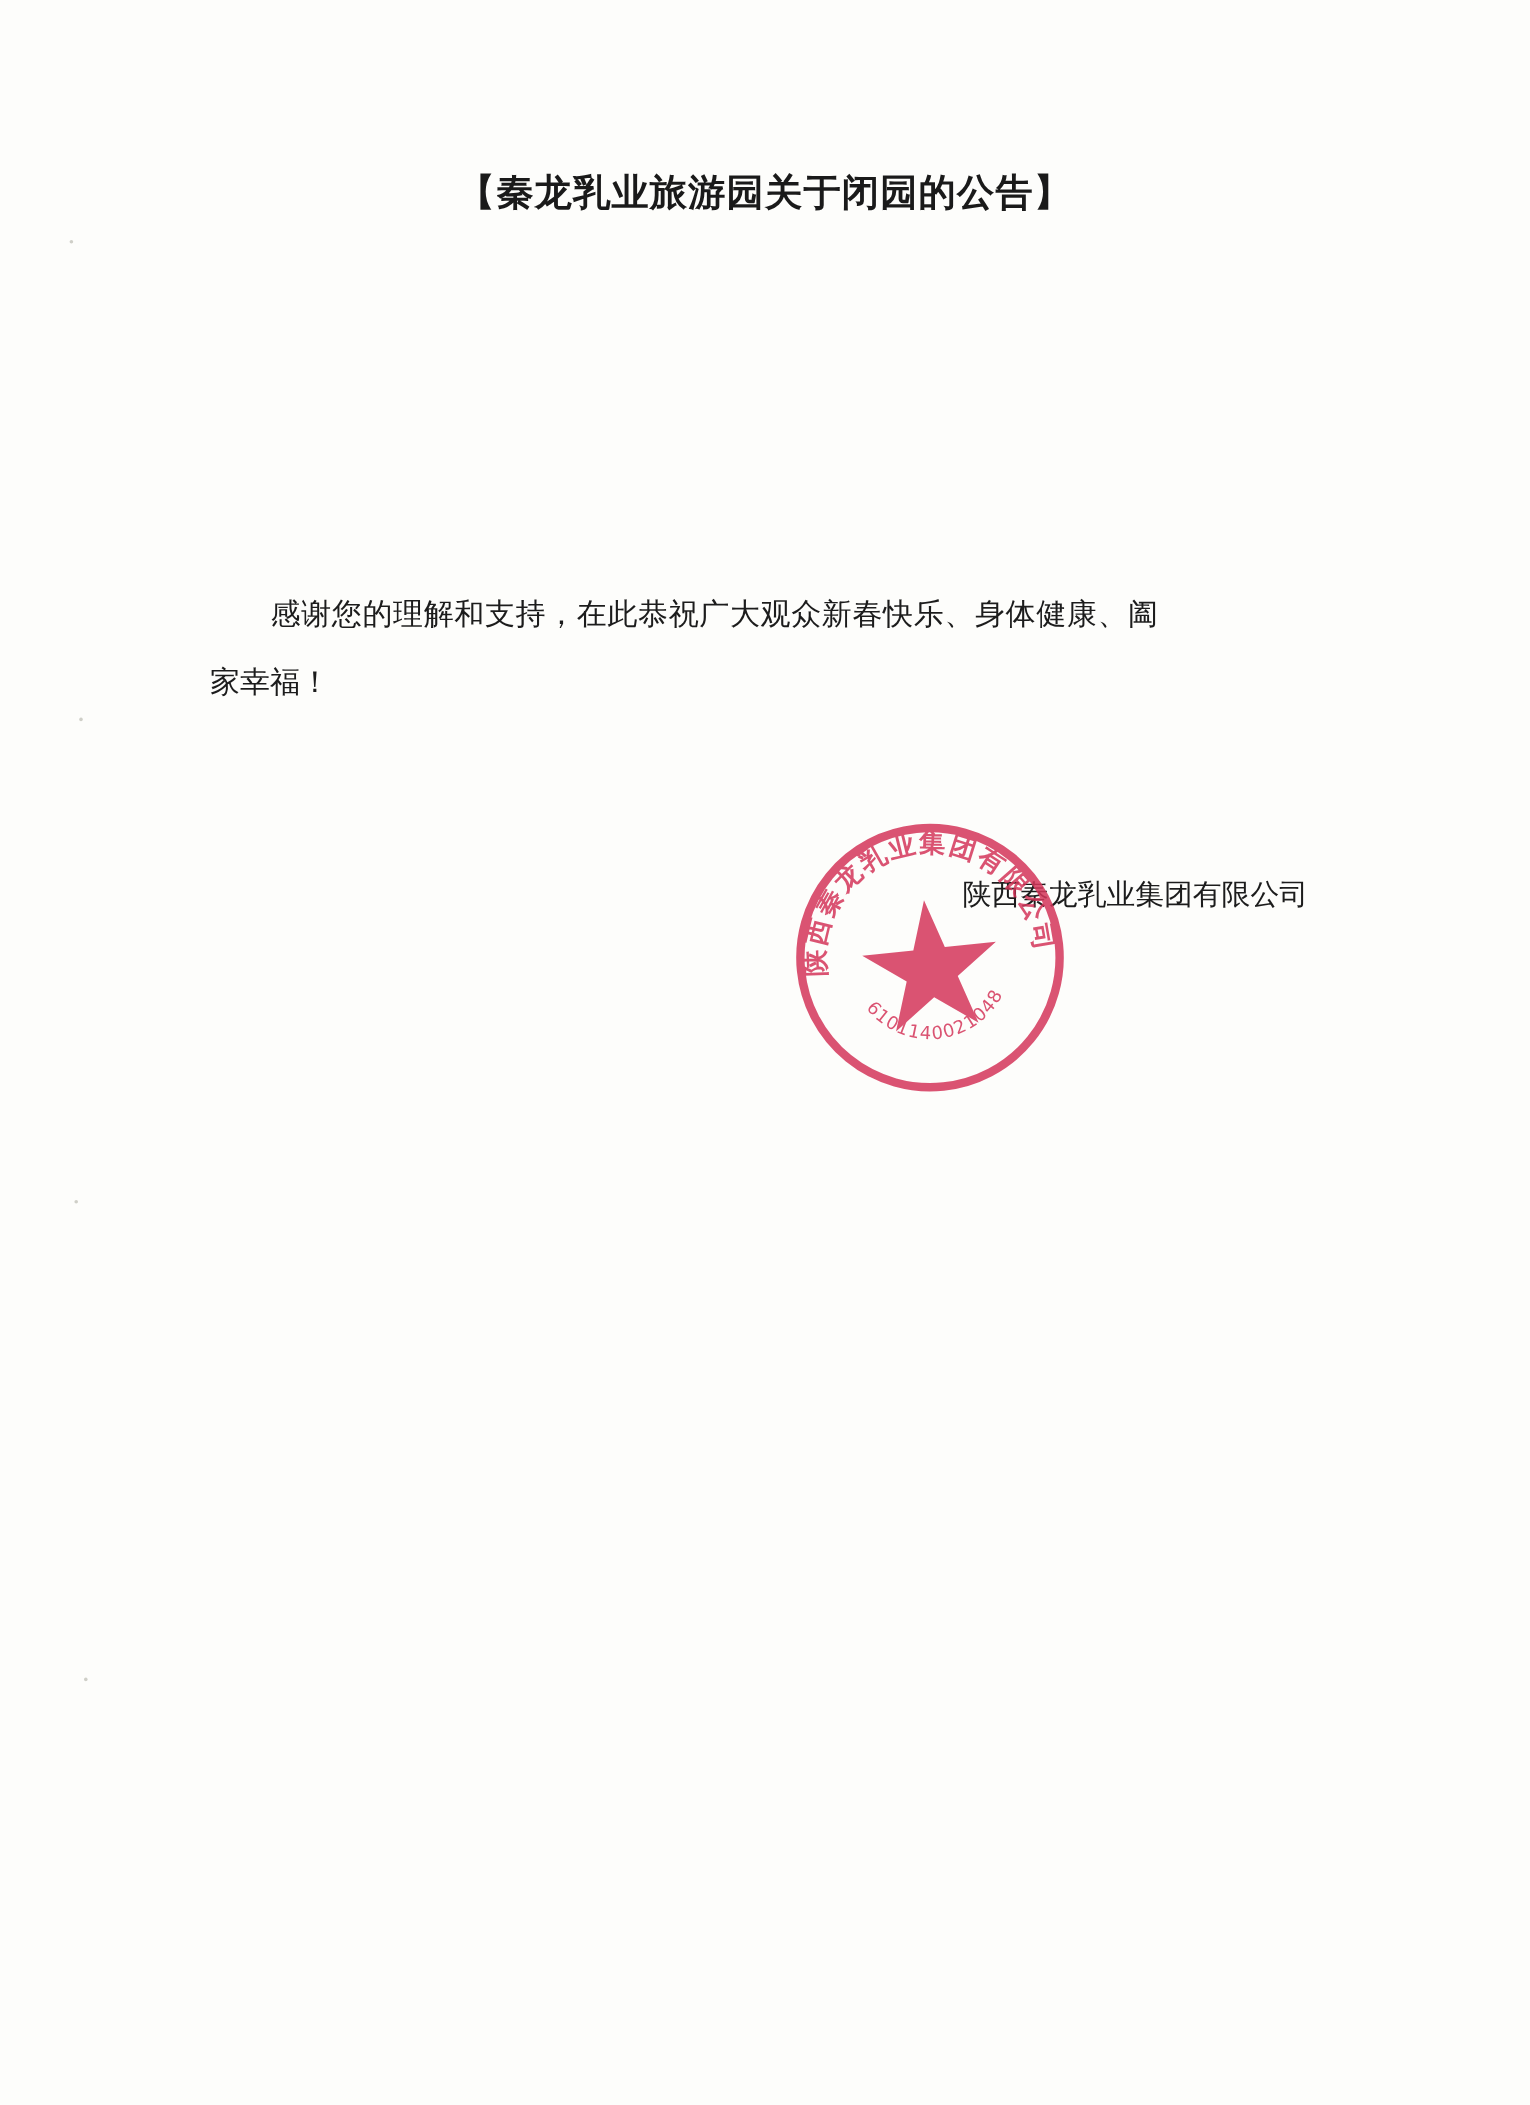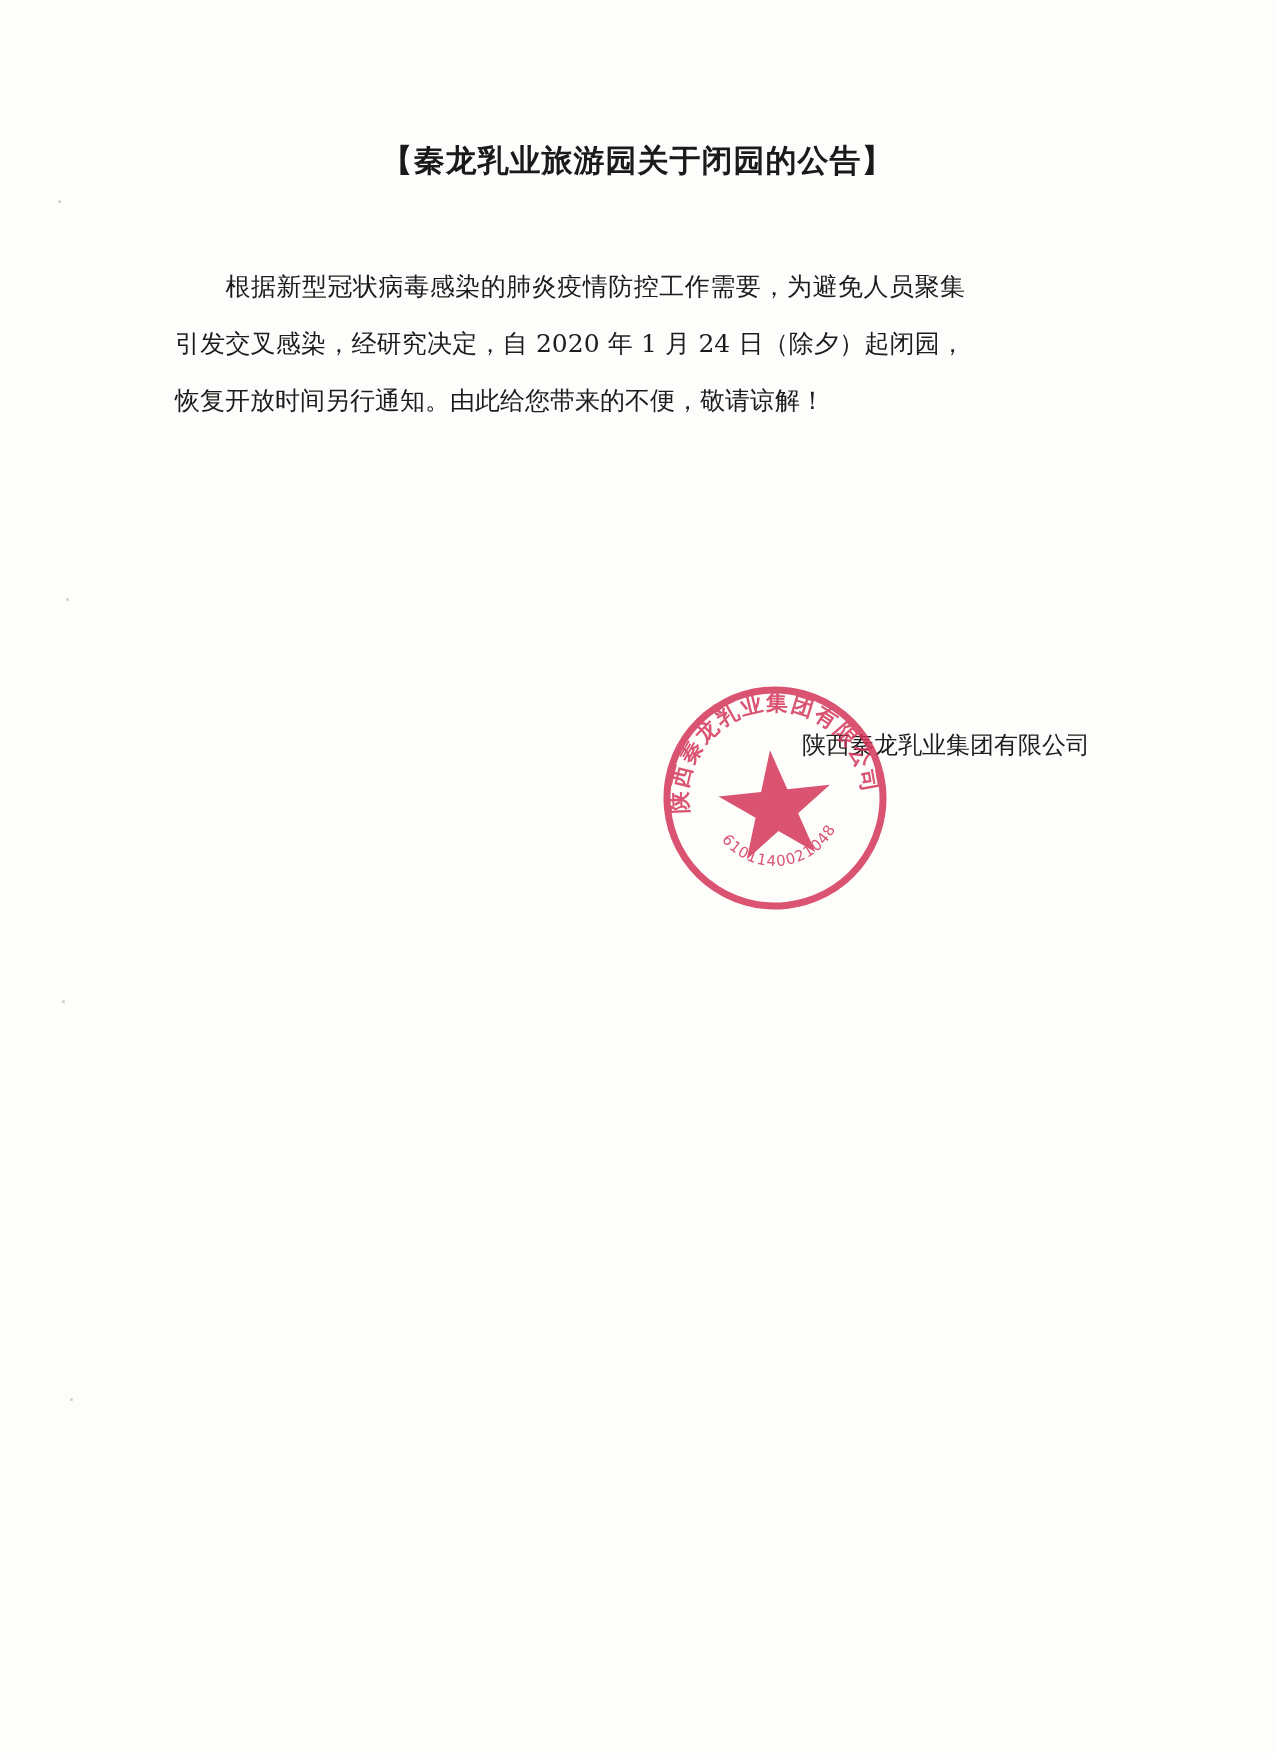--- a/index.html
+++ b/index.html
@@ -97,24 +97,24 @@
 
 <div class="page">
 
   <div class="speckle" style="left:58px;  top:200px;"></div>
   <div class="speckle" style="left:66px;  top:598px;"></div>
   <div class="speckle" style="left:62px;  top:1000px;"></div>
   <div class="speckle" style="left:70px;  top:1398px;"></div>
 
   <div class="doc-title">【秦龙乳业旅游园关于闭园的公告】</div>
 
-  <div class="body-block para-1">
-    <span class="indent"></span><span>根据新型冠状病毒感染的肺炎疫情防控工作需要，为避免人员聚集引发交叉感染，经研究决定，自 2020 年 1 月 24 日（除夕）起闭园，恢复开放时间另行通知。由此给您带来的不便，敬请谅解！</span>
+
+  <div class="body-block para-2">
+    <span class="indent"></span><span>感谢您的理解和支持，在此恭祝广大观众新春快乐、身体健康、阖家幸福！</span>
   </div>
-
 
   <div class="sign-block">
     <div class="sign-line">陕西秦龙乳业集团有限公司</div>
   </div>
 
   <div class="stamp">
     <svg width="240" height="240" viewBox="0 0 240 240" xmlns="http://www.w3.org/2000/svg">
       <defs>
         <path id="arcTop" d="M 32,120 A 88,88 0 0 1 208,120" fill="none"></path>
         <path id="arcBottom" d="M 52,120 A 68,68 0 0 0 188,120" fill="none"></path>

